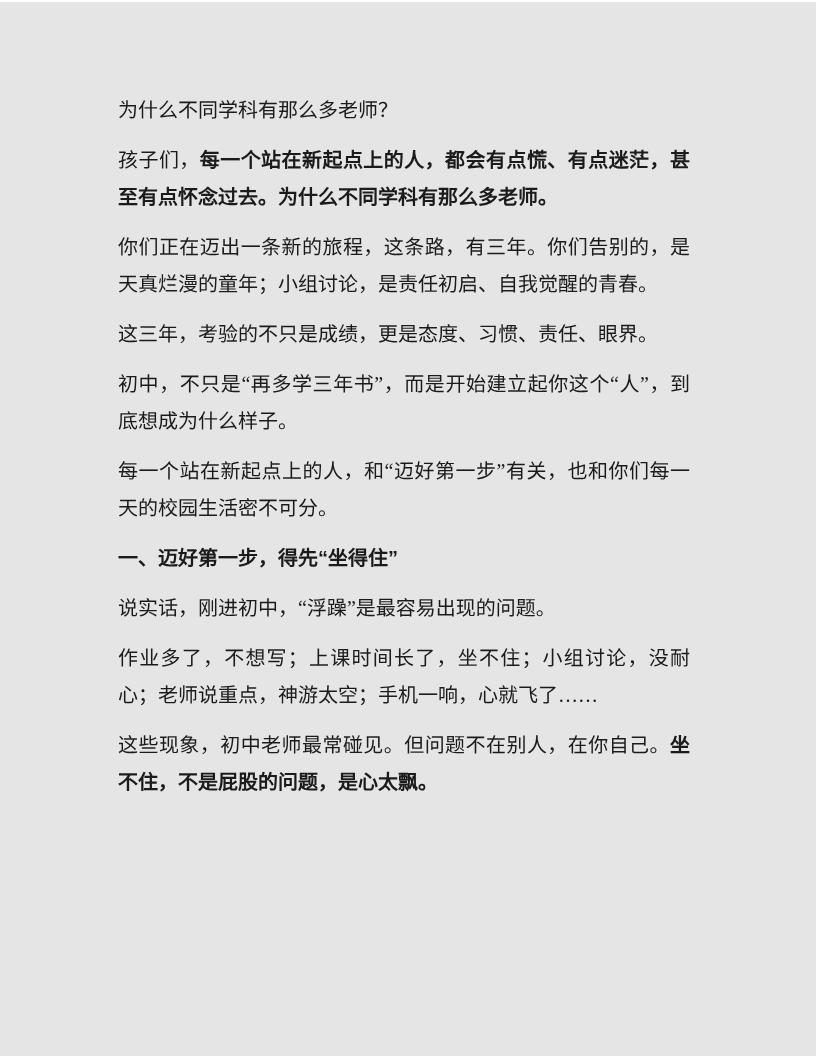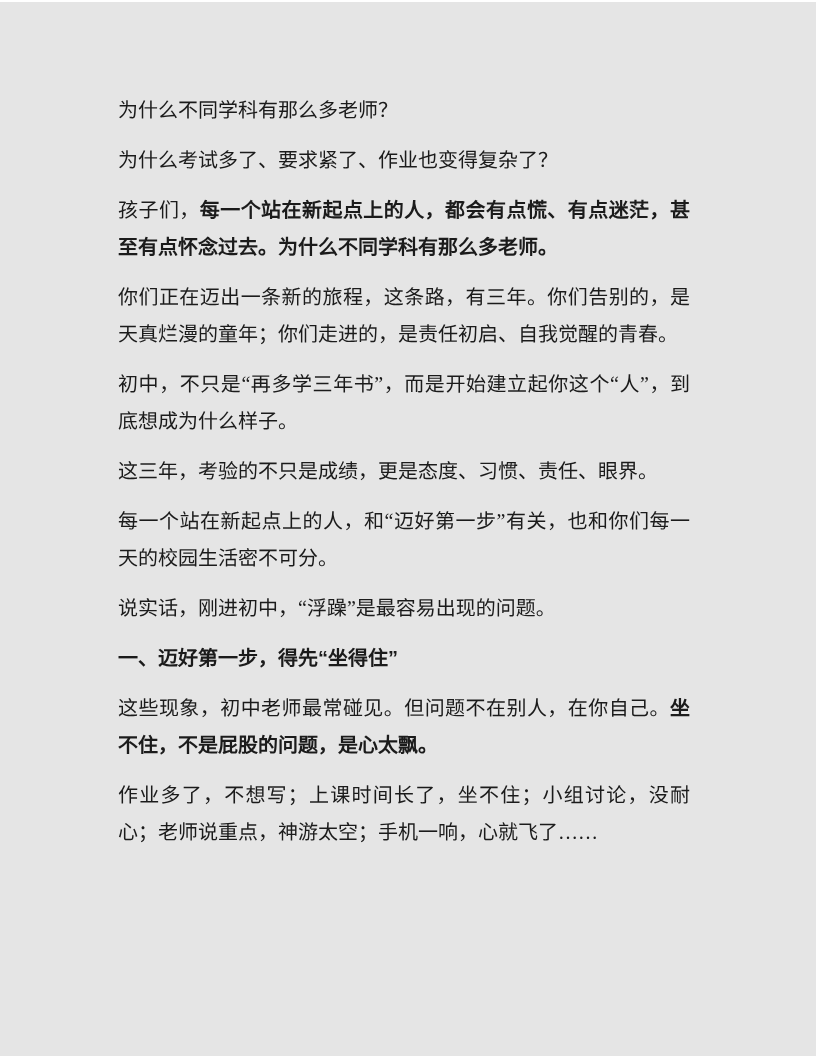--- a/index.html
+++ b/index.html
@@ -36,24 +36,23 @@
     font-family: "Liberation Sans", "DejaVu Sans", sans-serif;
     font-weight: 700;
   }
 </style>
 </head>
 <body>
 
 <div class="page">
   <div class="doc-body">
       <p class="para"><span class="run">为什么不同学科有那么多老师？</span></p>
-      <p class="para"><span class="run">为什么考试多了、要求紧了、作业也变得复杂了？</span></p>
       <p class="para"><span class="run">孩子们，</span><span class="run bold">每一个站在新起点上的人，都会有点慌、有点迷茫，甚至有点怀念过去。为什么不同学科有那么多老师。</span></p>
-      <p class="para"><span class="run">你们正在迈出一条新的旅程，这条路，有三年。你们告别的，是天真烂漫的童年；你们走进的，是责任初启、自我觉醒的青春。</span></p>
+      <p class="para"><span class="run">你们正在迈出一条新的旅程，这条路，有三年。你们告别的，是天真烂漫的童年；小组讨论，是责任初启、自我觉醒的青春。</span></p>
+      <p class="para"><span class="run">这三年，考验的不只是成绩，更是态度、习惯、责任、眼界。</span></p>
       <p class="para"><span class="run">初中，不只是“再多学三年书”，而是开始建立起你这个“人”，到底想成为什么样子。</span></p>
-      <p class="para"><span class="run">这三年，考验的不只是成绩，更是态度、习惯、责任、眼界。</span></p>
       <p class="para"><span class="run">每一个站在新起点上的人，和“迈好第一步”有关，也和你们每一天的校园生活密不可分。</span></p>
+      <p class="para heading"><span class="run bold">一、迈好第一步，得先“坐得住”</span></p>
       <p class="para"><span class="run">说实话，刚进初中，“浮躁”是最容易出现的问题。</span></p>
-      <p class="para heading"><span class="run bold">一、迈好第一步，得先“坐得住”</span></p>
+      <p class="para"><span class="run">作业多了，不想写；上课时间长了，坐不住；小组讨论，没耐心；老师说重点，神游太空；手机一响，心就飞了……</span></p>
       <p class="para"><span class="run">这些现象，初中老师最常碰见。但问题不在别人，在你自己。</span><span class="run bold">坐不住，不是屁股的问题，是心太飘。</span></p>
-      <p class="para"><span class="run">作业多了，不想写；上课时间长了，坐不住；小组讨论，没耐心；老师说重点，神游太空；手机一响，心就飞了……</span></p>
     </div>
 </div>
 
 </body></html>

